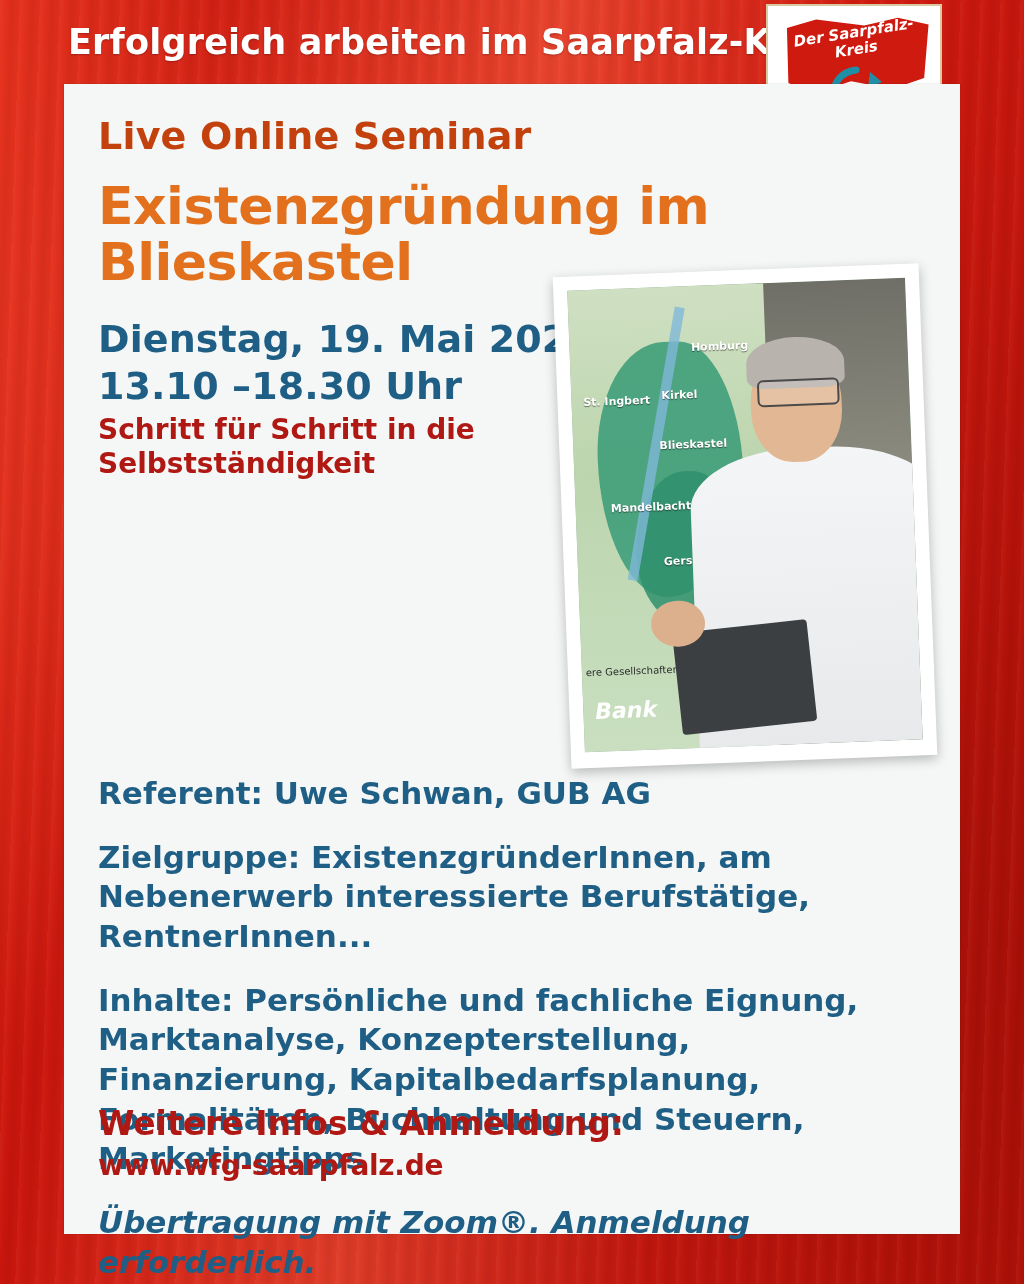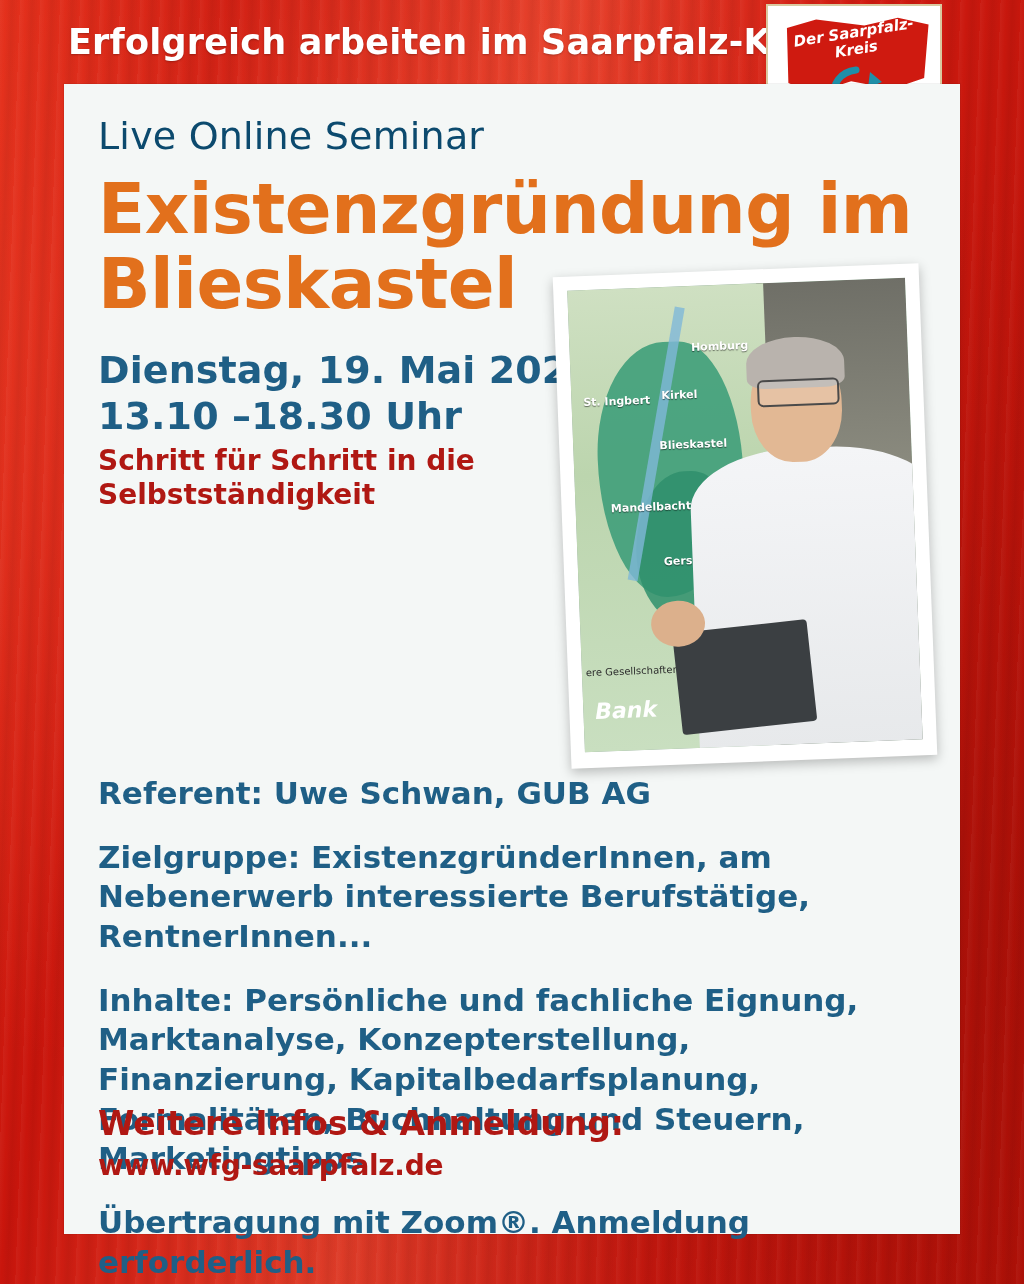--- a/index.html
+++ b/index.html
@@ -109,31 +109,31 @@
     box-shadow: 0 0 0 1px rgba(0,0,0,0.05);
   }
   .pad {
     position: absolute;
     left: 34px;
     top: 18px;
     right: 28px;
   }
   .kicker {
     font-size: 38px;
-    font-weight: normal;
-    color: #0c4a6e;
+    font-weight: bold;
+    color: #c2410c;
     margin: 12px 0 6px 0;
     letter-spacing: 0.2px;
   }
   .headline {
-    font-size: 69px;
+    font-size: 52px;
     font-weight: bold;
     color: #e2701c;
     line-height: 1.08;
-    margin: 14px 0 26px 0;
+    margin: 20px 0 26px 0;
     letter-spacing: -0.5px;
   }
   .date, .time {
     font-size: 38px;
     font-weight: bold;
     color: #1f5f86;
     line-height: 1.22;
     letter-spacing: 0.1px;
   }
   .subtitle {
@@ -152,20 +152,21 @@
   }
   .detail-line {
     font-size: 31px;
     font-weight: bold;
     color: #1f5f86;
     line-height: 1.28;
     margin-bottom: 24px;
   }
   .detail-line.tight {
     margin-bottom: 16px;
+    font-style: italic;
   }
   .cta {
     position: absolute;
     left: 34px;
     top: 1020px;
     width: 826px;
   }
   .cta-label {
     font-size: 33px;
     font-weight: bold;

